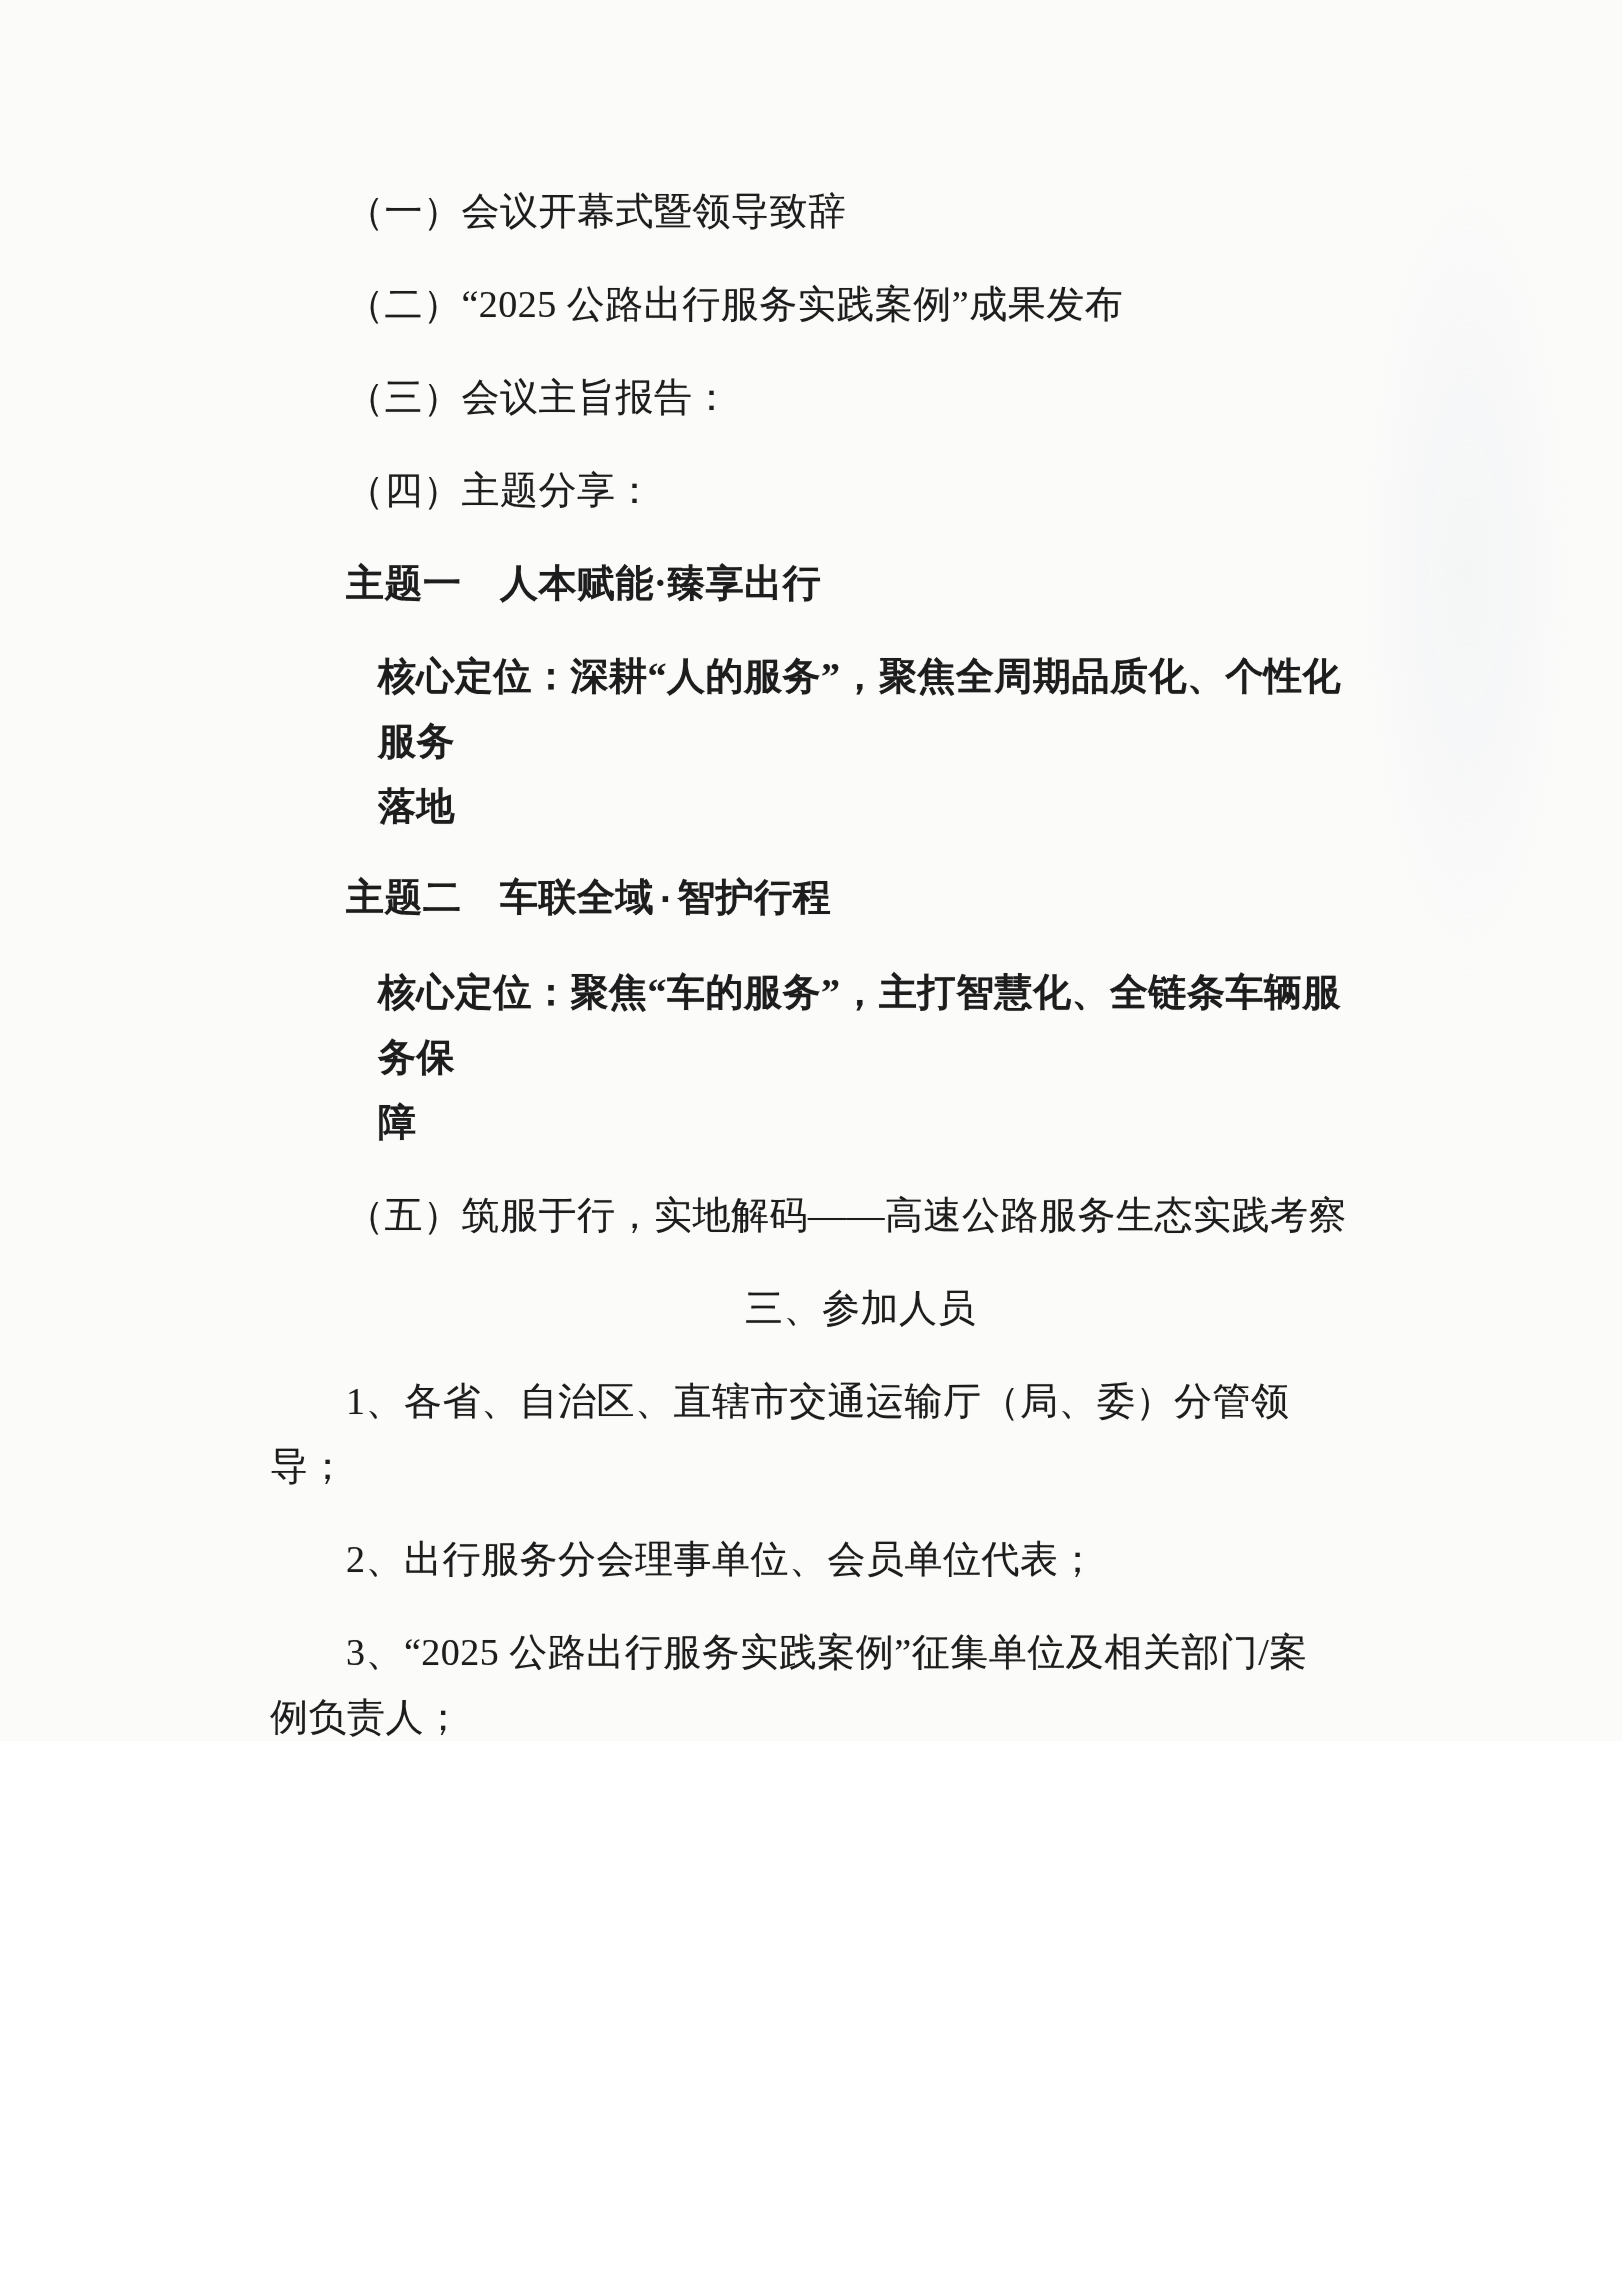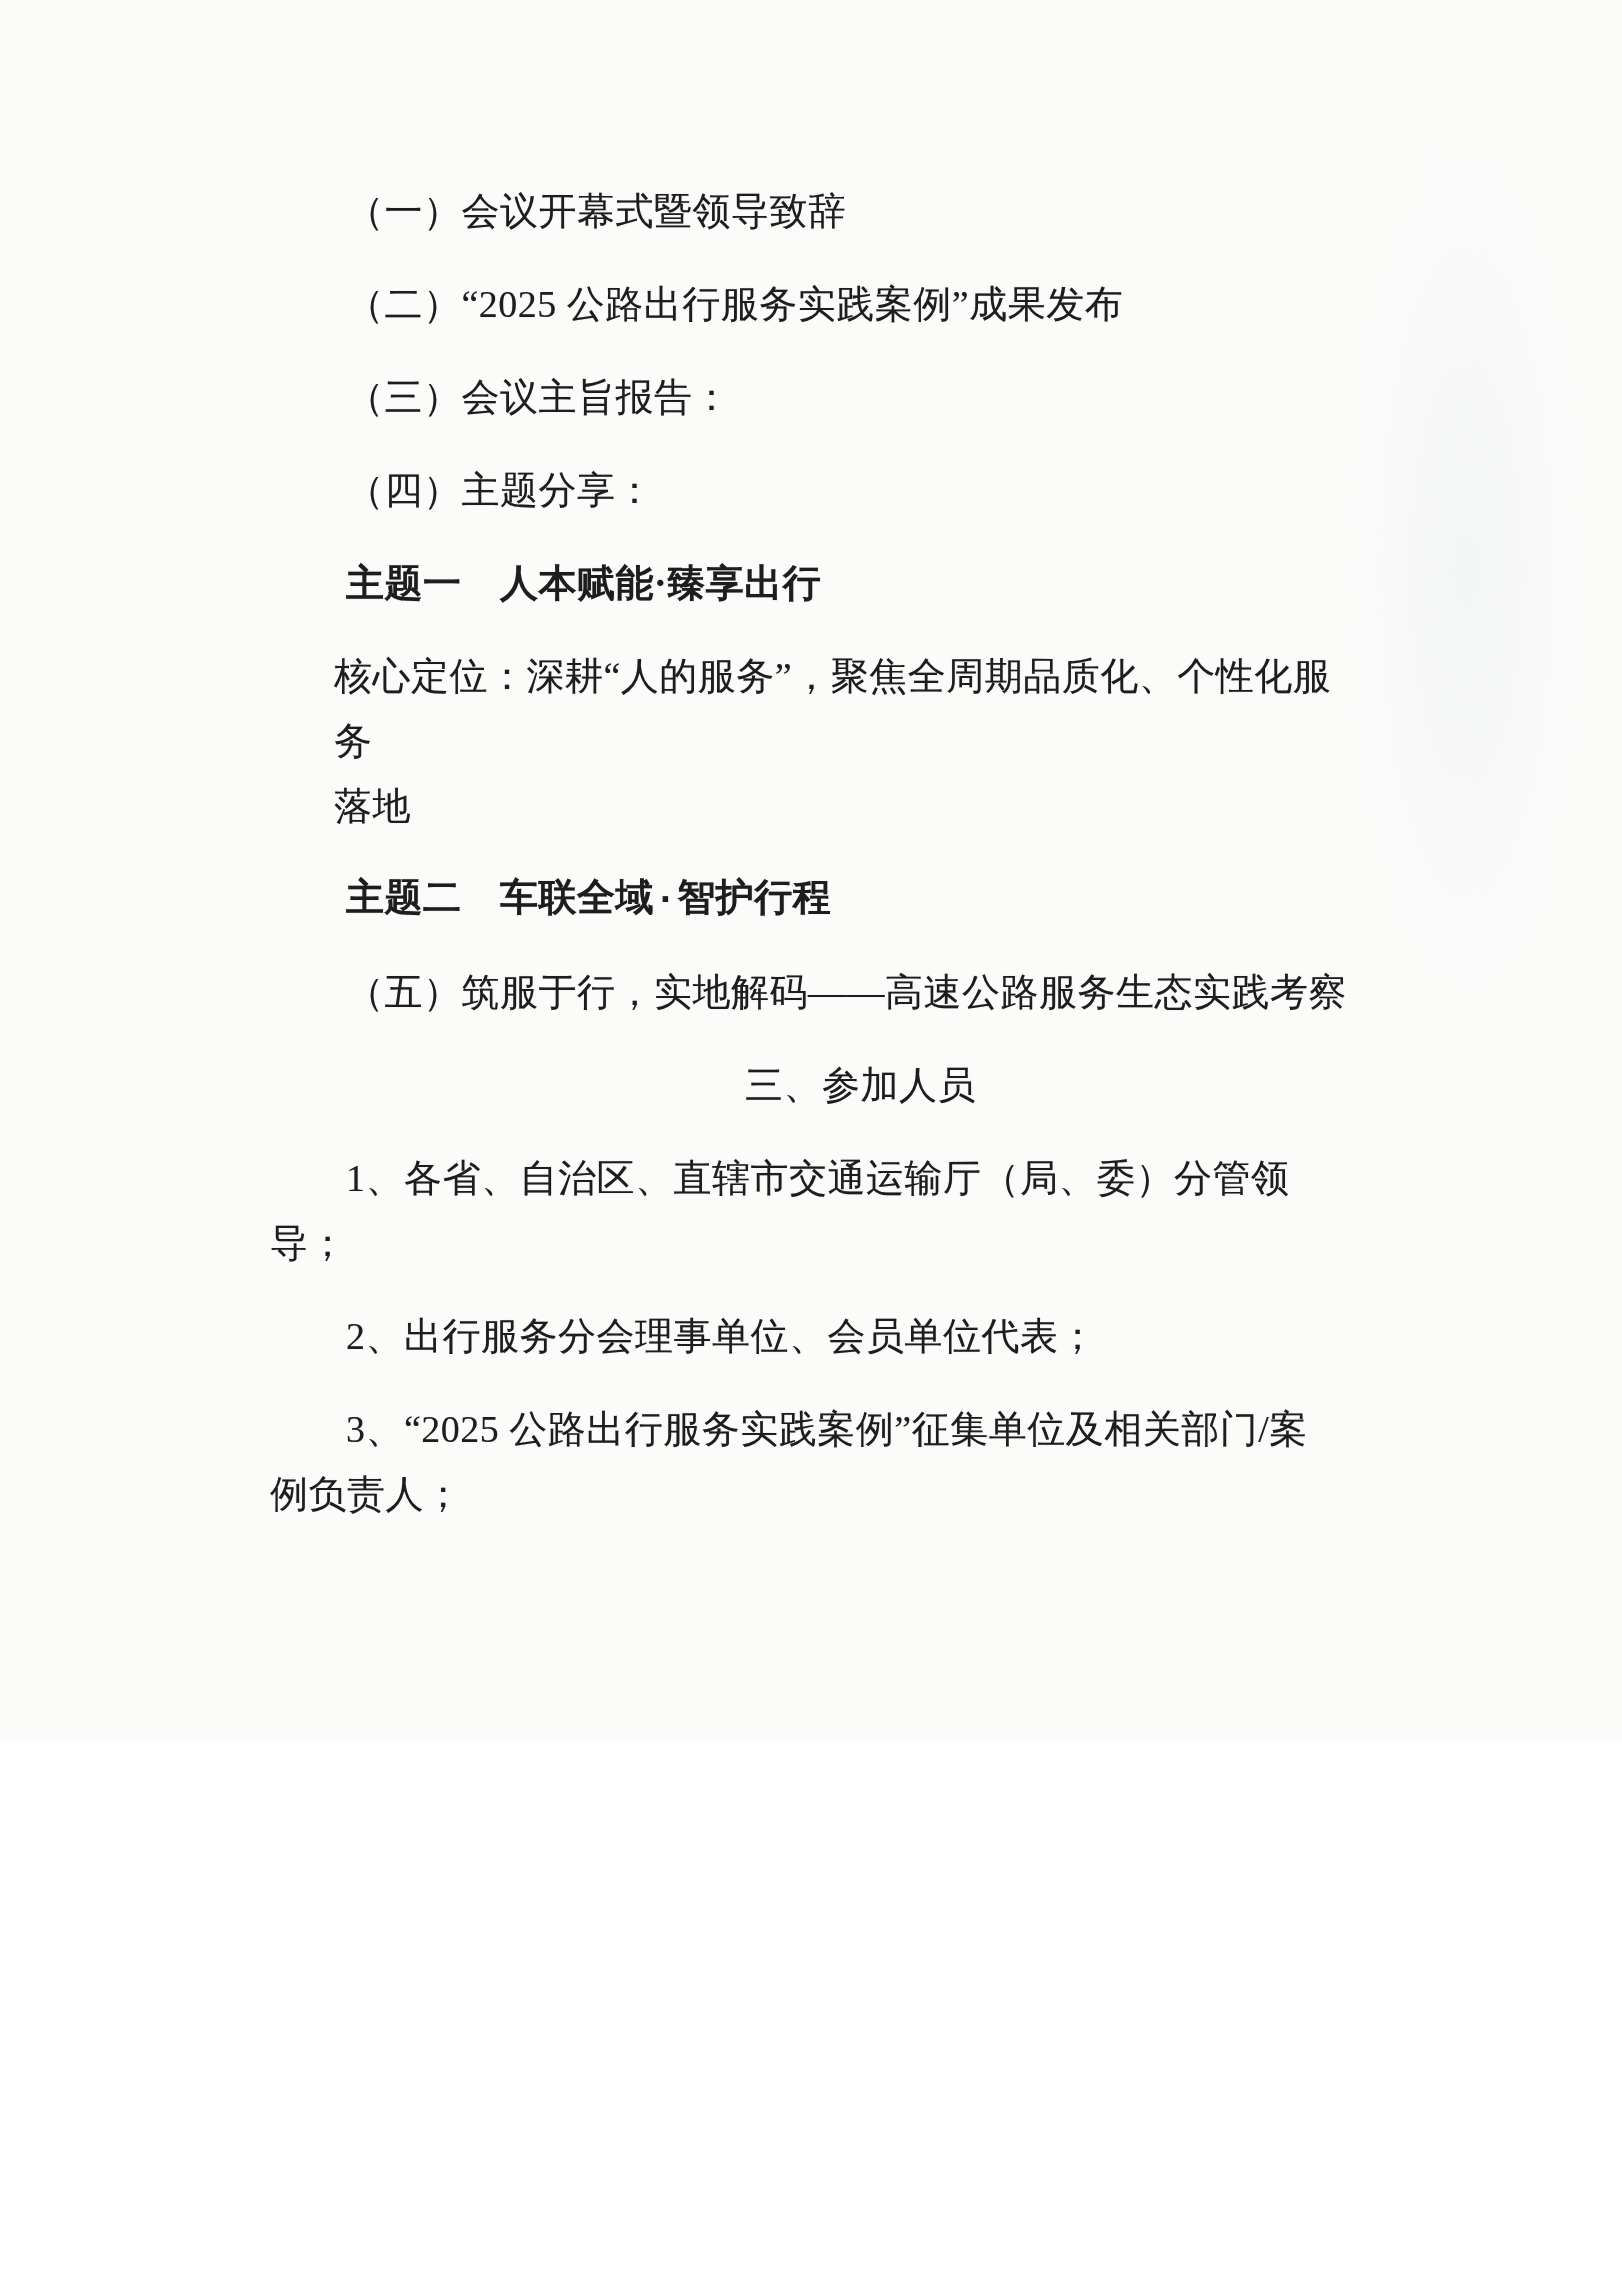--- a/index.html
+++ b/index.html
@@ -21,21 +21,21 @@
     line-height: 65px;
     letter-spacing: 0.5px;
     text-shadow: 0 0 0.8px rgba(25,25,25,0.38);
   }
   .block {
     white-space: pre-line;   
     margin: 0 0 28px 0;
     text-align: left;
   }
   .fl-indent { text-indent: 2em; }        
-  .blk-indent { margin-left: 64px; }      
+  .blk-indent { margin-left: 108px; font-weight: bold; }      
   .bold { font-weight: bold; }
   .part-heading { text-indent: 2.4em; font-weight: normal; text-align: center; }
   .pre-gap { margin-top: 17.4px; font-family: Liberation Mono, monospace; }           
   .last { margin-bottom: 0; }
 
   
   .smudge {
     position: absolute;
     pointer-events: none;
     border-radius: 50%;
@@ -67,20 +67,22 @@
 
     <div class="block fl-indent">（四）主题分享：</div>
 
     <div class="block fl-indent bold">主题一　人本赋能·臻享出行</div>
 
     <div class="block blk-indent">核心定位：深耕“人的服务”，聚焦全周期品质化、个性化服务
 落地</div>
 
     <div class="block fl-indent bold pre-gap">主题二　车联全域·智护行程</div>
 
+    <div class="block blk-indent">核心定位：聚焦“车的服务”，主打智慧化、全链条车辆服务保
+障</div>
 
     <div class="block fl-indent">（五）筑服于行，实地解码——高速公路服务生态实践考察</div>
 
     <div class="block part-heading">三、参加人员</div>
 
     <div class="block fl-indent">1、各省、自治区、直辖市交通运输厅（局、委）分管领导；</div>
 
     <div class="block fl-indent">2、出行服务分会理事单位、会员单位代表；</div>
 
     <div class="block fl-indent last">3、“2025 公路出行服务实践案例”征集单位及相关部门/案

